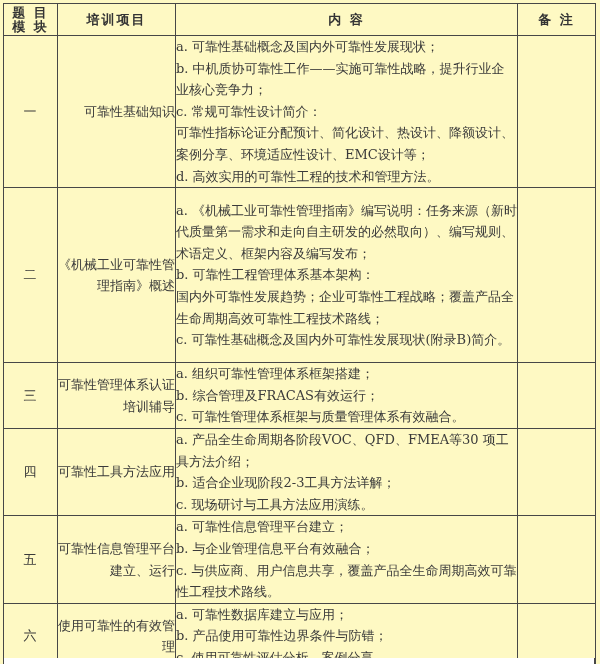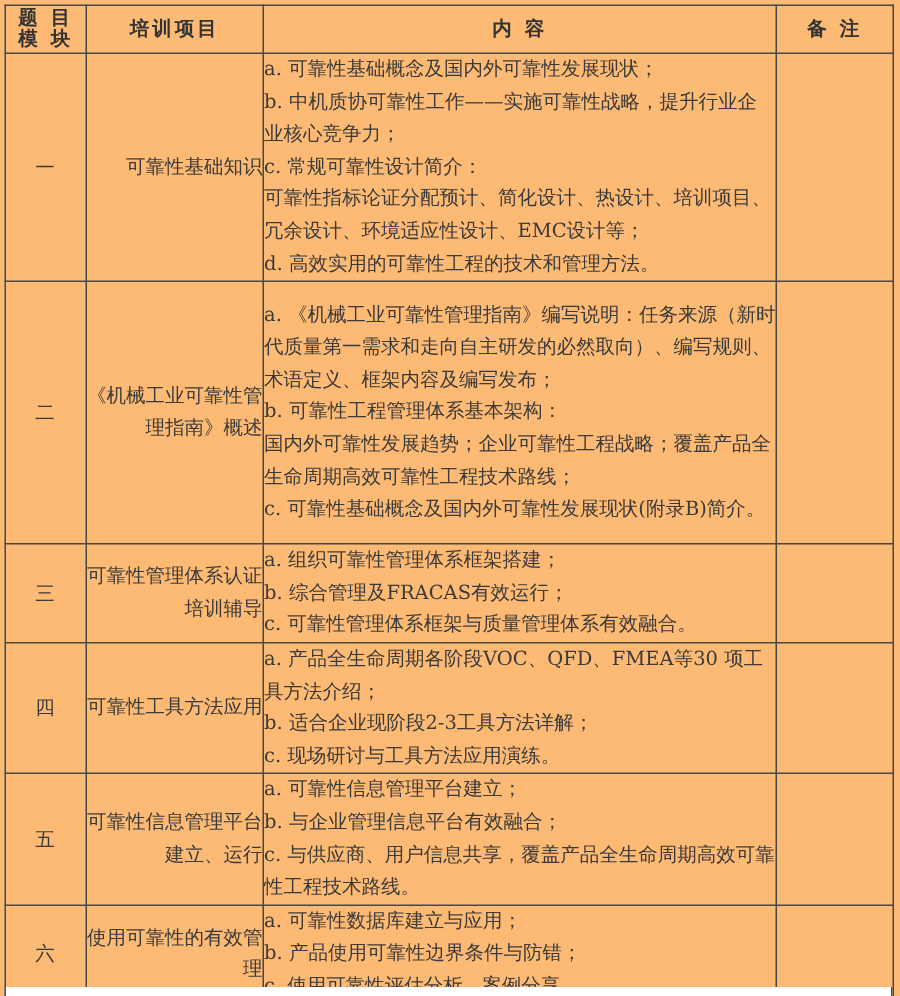--- a/index.html
+++ b/index.html
@@ -9,21 +9,21 @@
     height: 664px;
     background: #ffffff;
     overflow: hidden;
     font-family: "DejaVu Serif", "Liberation Serif", serif;
     color: #3a3a3a;
   }
   .page {
     position: relative;
     width: 600px;
     height: 664px;
-    background: #fdba74;
+    background: #fef9c3;
   }
   table.tbl {
     position: absolute;
     left: 3px;
     top: 3px;
     width: 592px;
     border-collapse: collapse;
     table-layout: fixed;
   }
   .tbl th, .tbl td {
@@ -92,21 +92,21 @@
       </tr>
     </thead>
     <tbody id="tbody">
         <tr style="height: 150px;">
           <td class="c-mod">一</td>
           <td class="c-proj">可靠性基础知识</td>
           <td class="c-content">
             <div class="line">a. 可靠性基础概念及国内外可靠性发展现状；</div>
             <div class="line">b. 中机质协可靠性工作——实施可靠性战略，提升行业企业核心竞争力；</div>
             <div class="line">c. 常规可靠性设计简介：</div>
-            <div class="line">可靠性指标论证分配预计、简化设计、热设计、培训项目、冗余设计、环境适应性设计、EMC设计等；</div>
+            <div class="line">可靠性指标论证分配预计、简化设计、热设计、降额设计、案例分享、环境适应性设计、EMC设计等；</div>
             <div class="line">d. 高效实用的可靠性工程的技术和管理方法。</div>
           </td>
           <td class="c-remark"></td>
         </tr>
         <tr style="height: 175px;">
           <td class="c-mod">二</td>
           <td class="c-proj">《机械工业可靠性管理指南》概述</td>
           <td class="c-content">
             <div class="line">a. 《机械工业可靠性管理指南》编写说明：任务来源（新时代质量第一需求和走向自主研发的必然取向）、编写规则、术语定义、框架内容及编写发布；</div>
             <div class="line">b. 可靠性工程管理体系基本架构：</div>

